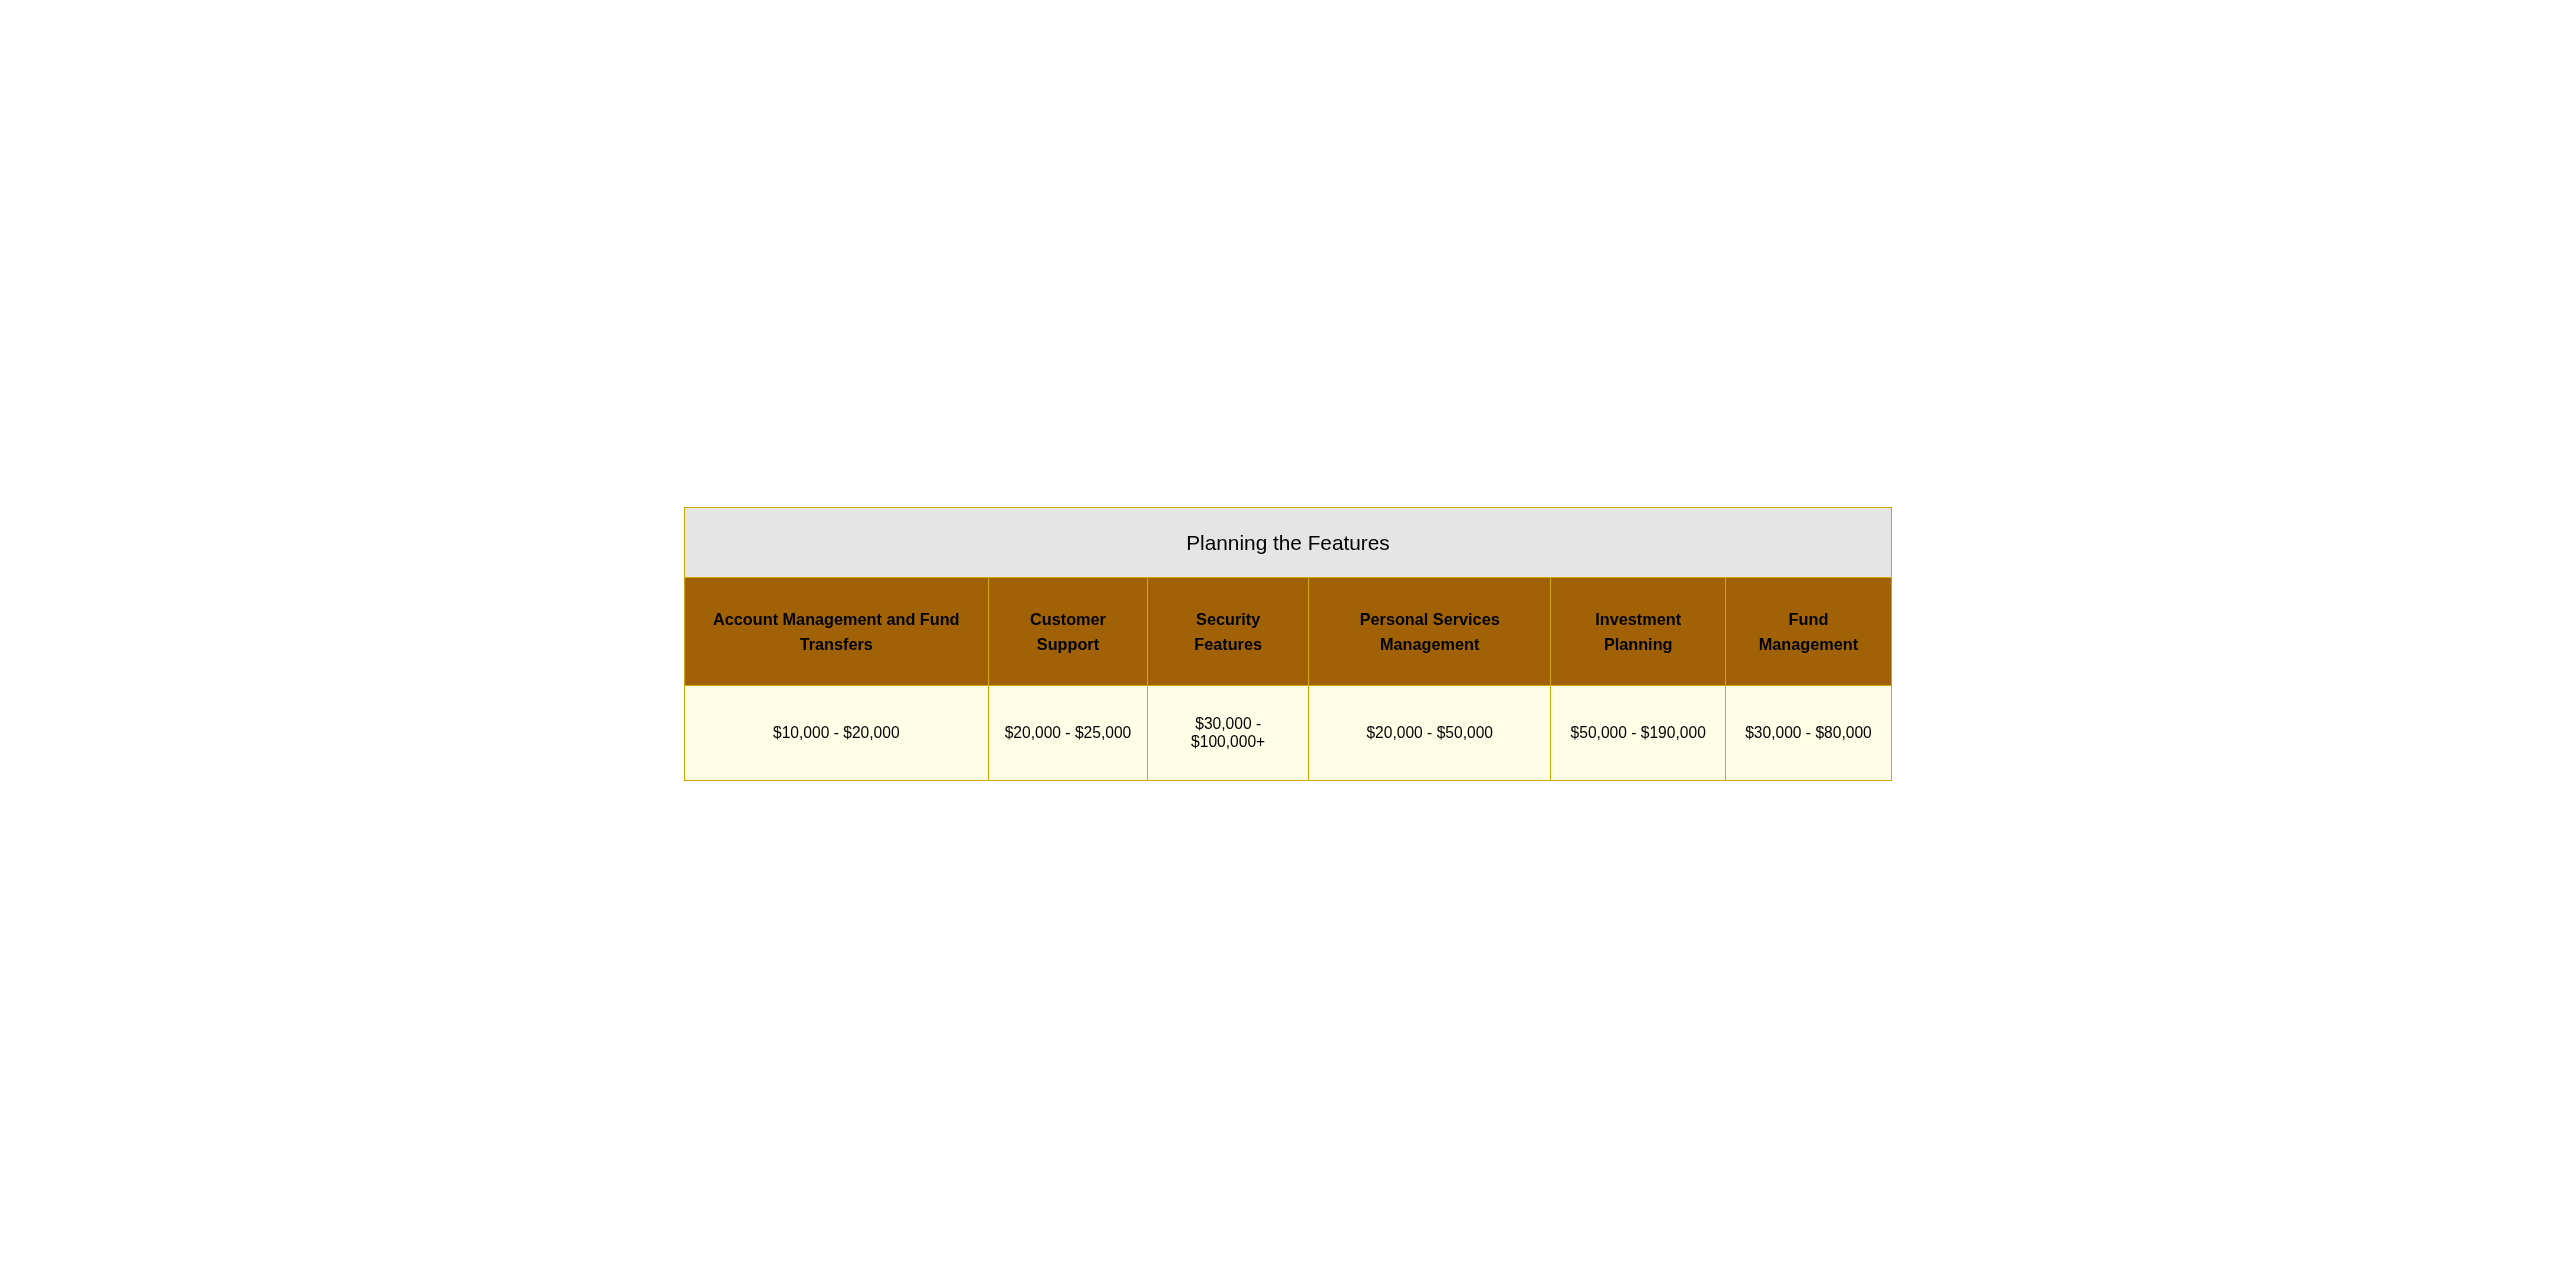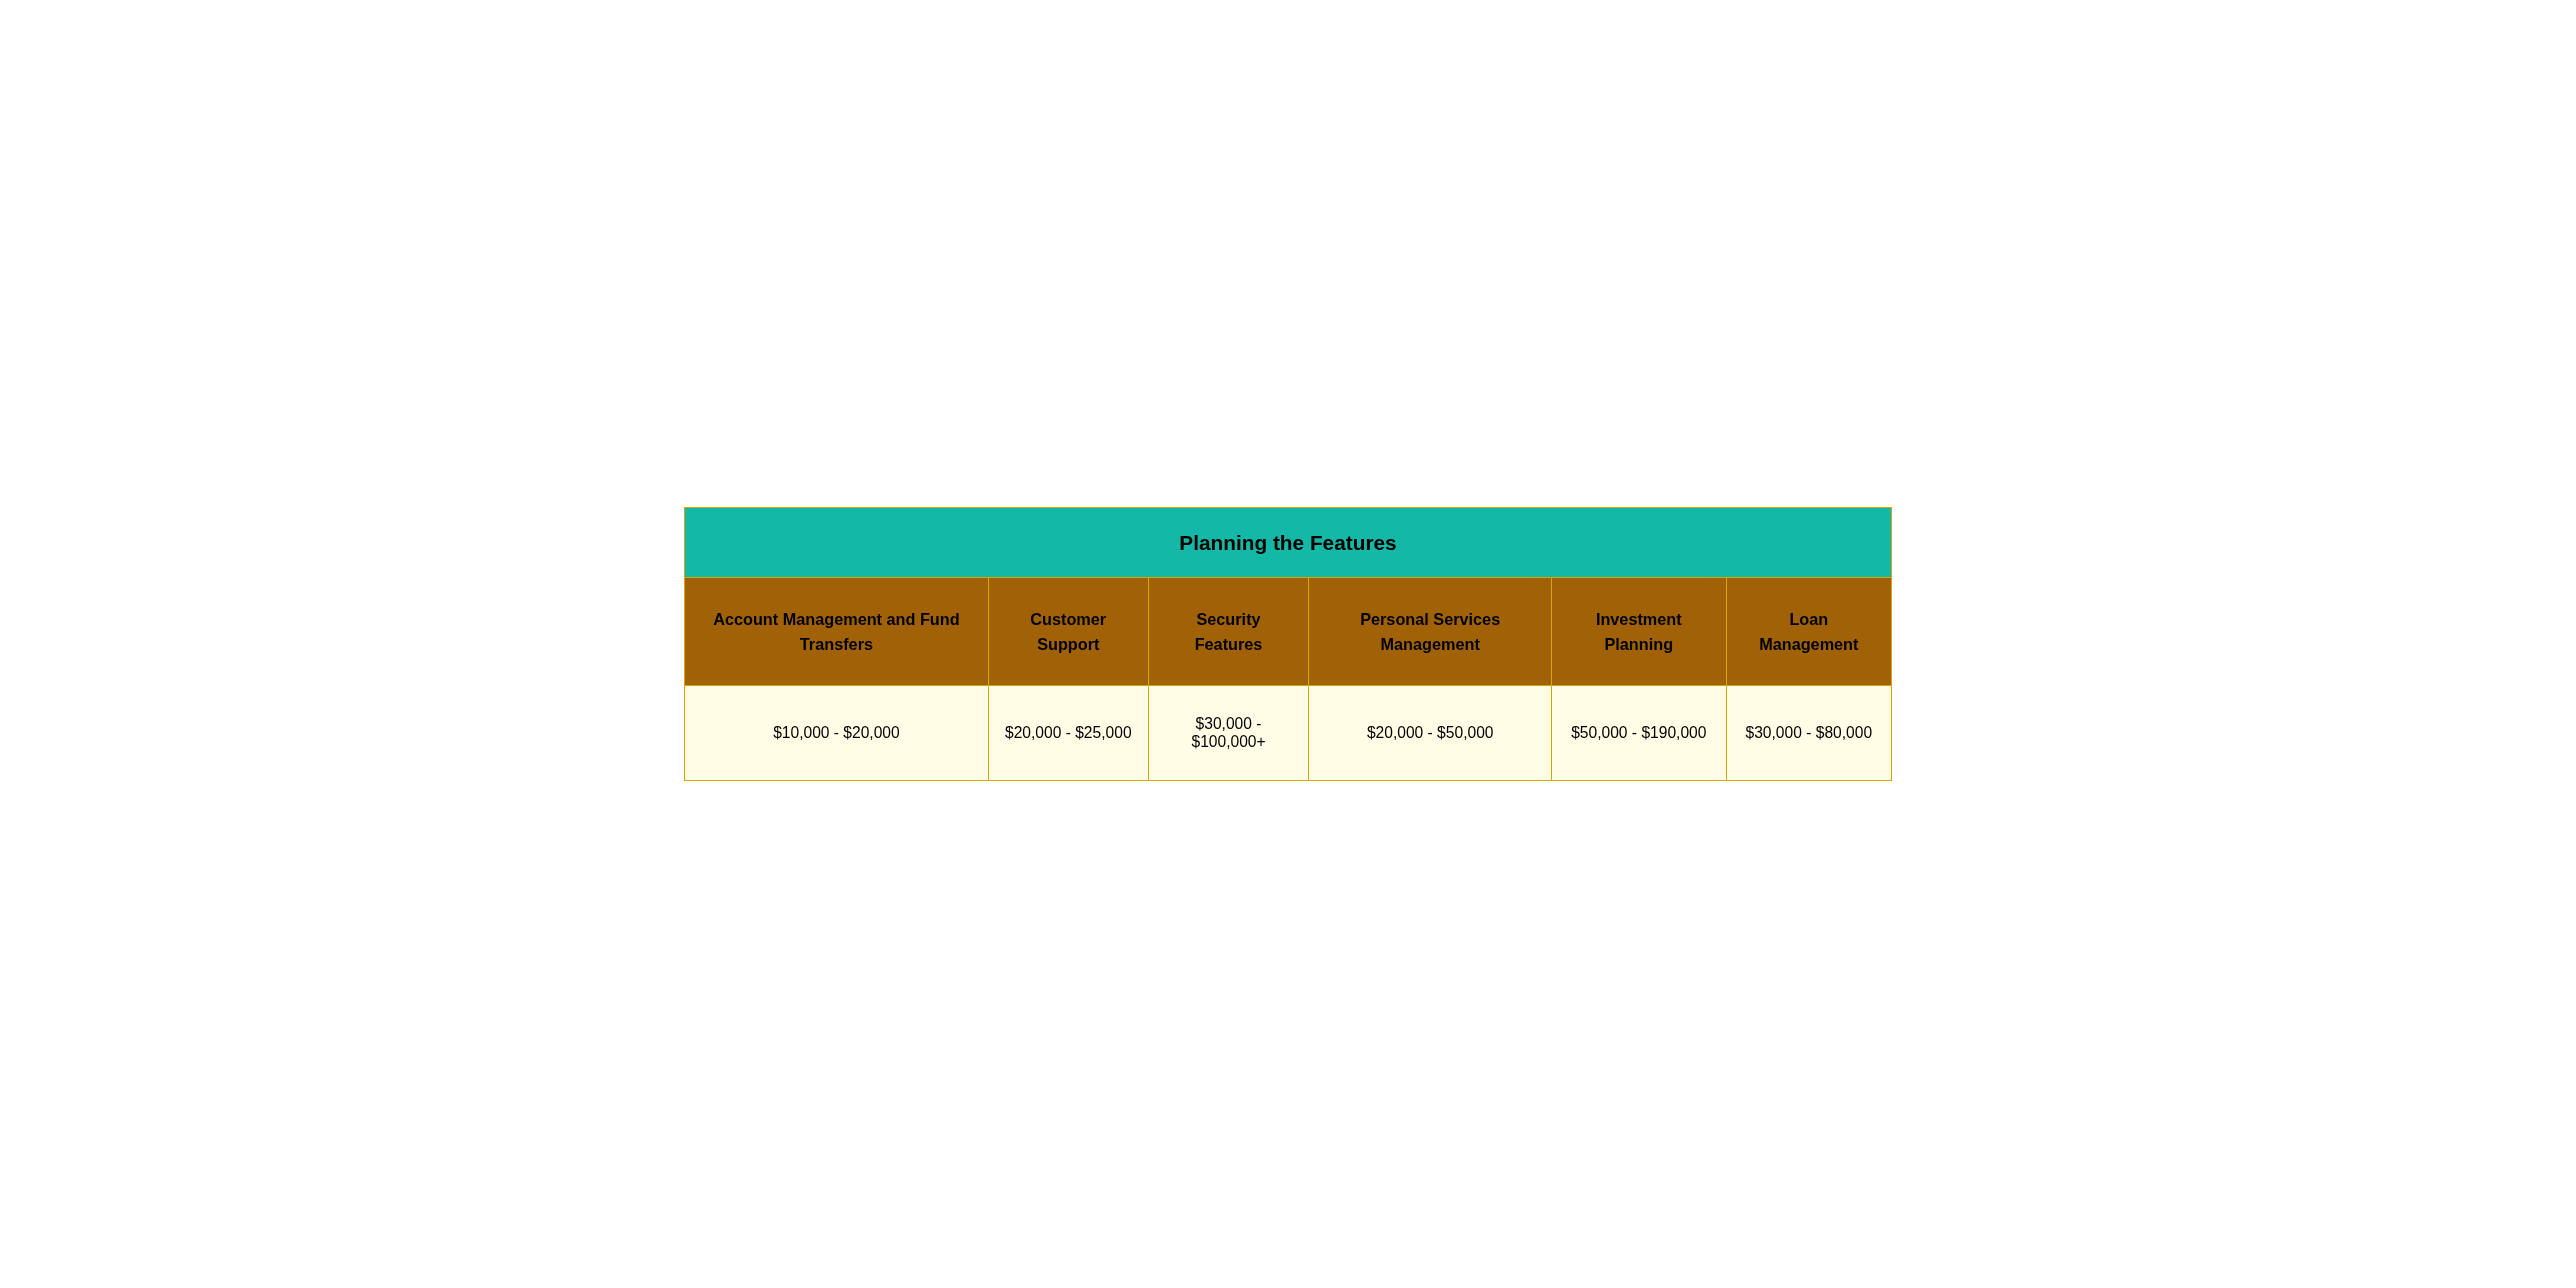--- a/index.html
+++ b/index.html
@@ -26,24 +26,24 @@
     table {
       width: 100%;
       border-collapse: collapse;
       border: 1.6px solid #d4a800;
       background-color: #fffde6;
     }
 
     .title-row td {
       text-align: center;
       font-size: 1.6rem;
-      font-weight: 700;
+      font-weight: 400;
       padding: 22.5px 16px;
       border-bottom: 1.6px solid #d4a800;
-      background-color: #14b8a6;
+      background-color: #e5e5e5;
       color: #000000;
     }
 
     .header-row td {
       text-align: center;
       font-size: 1.25rem;
       font-weight: 700;
       padding: 29px 16px;
       border: 0.8px solid #d4a800;
       vertical-align: middle;
@@ -85,21 +85,21 @@
       <tr class="title-row">
         <td colspan="6">Planning the Features</td>
       </tr>
       <tr class="header-row">
 
       <td>Account Management and Fund Transfers</td>
           <td>Customer Support</td>
           <td>Security Features</td>
           <td>Personal Services Management</td>
           <td>Investment Planning</td>
-          <td>Loan Management</td>
+          <td>Fund Management</td>
         </tr>
     </thead>
     <tbody>
       <tr class="value-row">
 
       <td>$10,000 - $20,000</td>
           <td>$20,000 - $25,000</td>
           <td>$30,000 - $100,000+</td>
           <td>$20,000 - $50,000</td>
           <td>$50,000 - $190,000</td>

